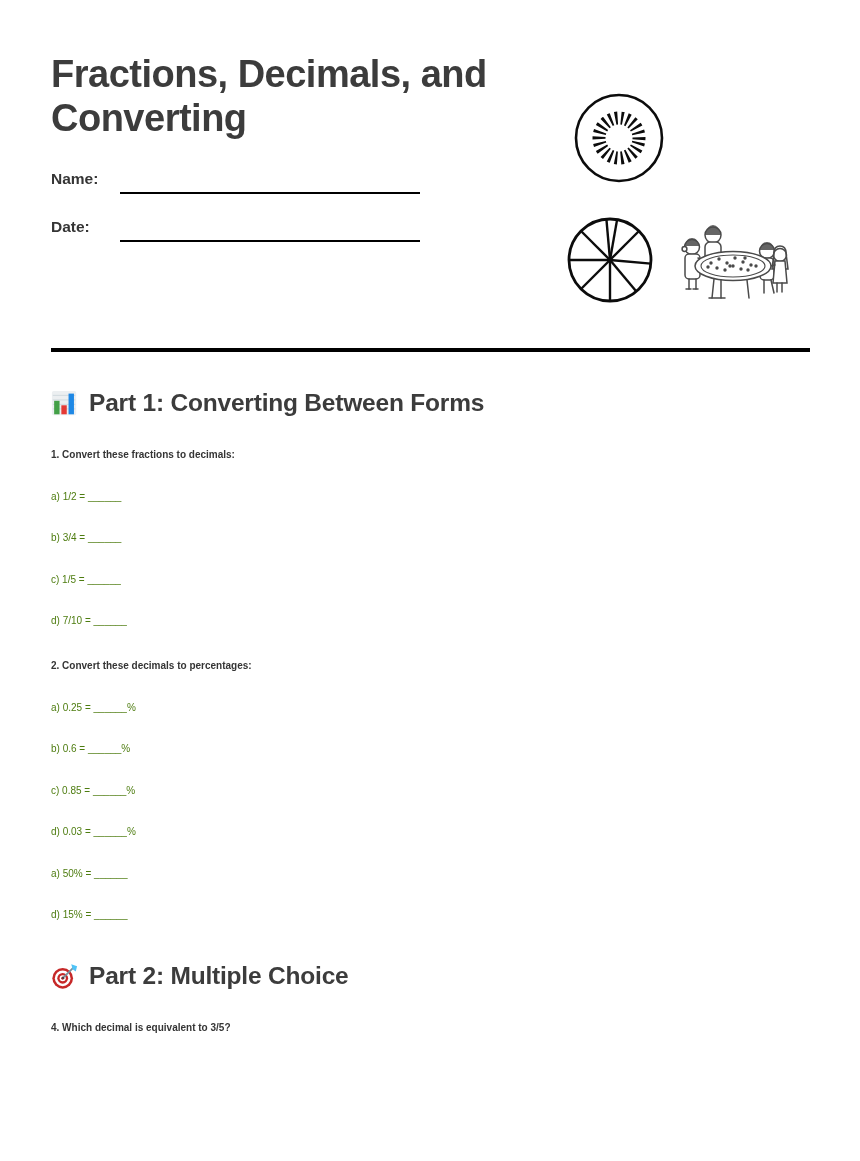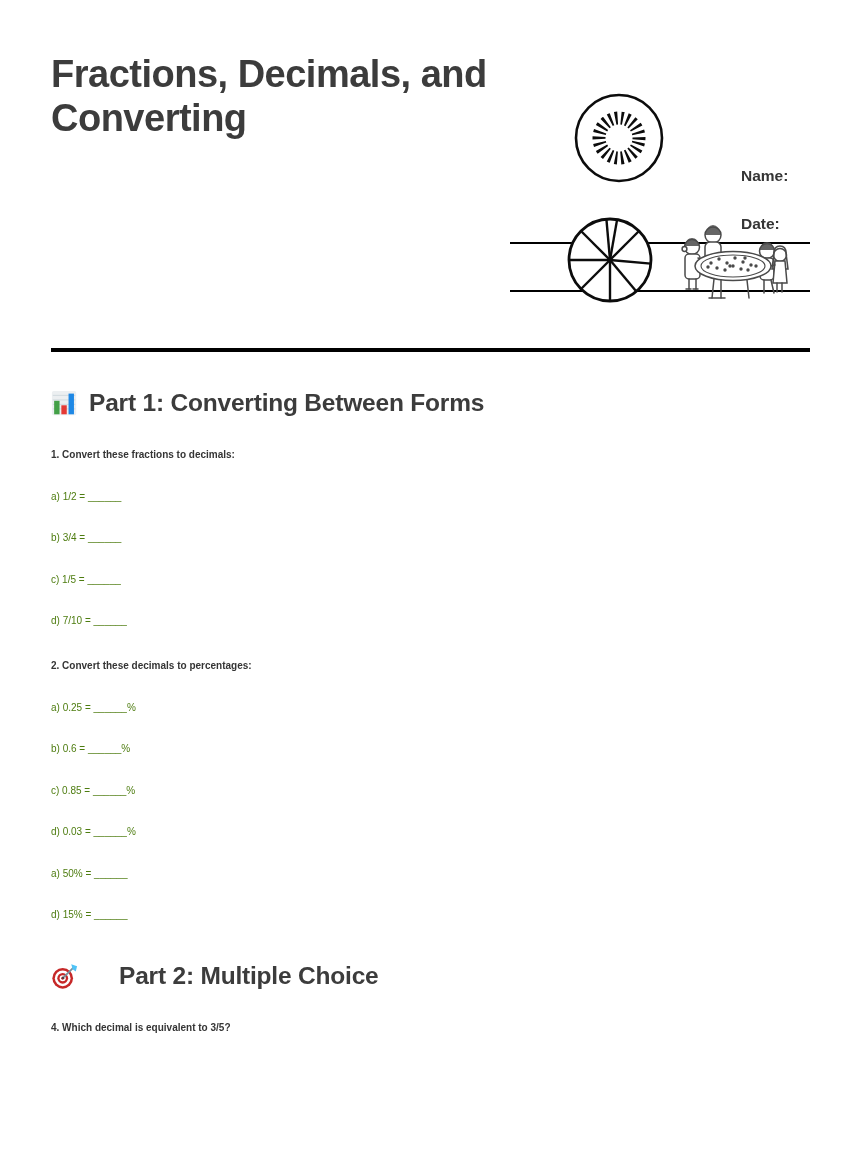--- a/index.html
+++ b/index.html
@@ -6,31 +6,31 @@
   .page{
     position:relative;width:860px;height:1161px;background:#ffffff;
     font-family:"Liberation Sans","DejaVu Sans",sans-serif;
     color:#3b3b3b;overflow:hidden;
   }
   .header{position:relative;height:348px;box-sizing:border-box;padding:52px 50px 0 51px;}
   .doc-title{
     margin:0;font-size:38px;line-height:44px;font-weight:700;color:#3c3c3c;
     max-width:560px;letter-spacing:-0.5px;
   }
-  .field-row{display:flex;align-items:flex-end;margin-top:27px;height:21px;flex-direction:column;}
+  .field-row{display:flex;align-items:flex-end;margin-top:27px;height:21px;}
   .field-label{font-size:15.5px;font-weight:700;color:#353535;width:69px;flex:0 0 69px;}
   .field-blank{width:300px;height:20px;border-bottom:2px solid #000;position:relative;top:6px;}
   .art{position:absolute;left:560px;top:92px;width:250px;height:215px;}
   .rule{border:none;border-top:4px solid #000;margin:0 50px 0 51px;}
   .content{padding:0 50px 0 51px;}
   h2.part-heading{
     font-size:24.5px;line-height:30px;font-weight:700;color:#3c3c3c;margin:36px 0 0 0;
     display:flex;align-items:center;letter-spacing:-0.2px;
   }
-  h2.part-heading.second{gap:30px;}
+  h2.part-heading.second{}
   h2 .hicon{width:27px;height:27px;margin-right:11px;flex:0 0 27px;}
   p{font-size:10px;line-height:20px;margin:0;}
   p.prompt{font-weight:700;color:#353535;margin-top:25px;}
   p.first-prompt{margin-top:27px;}
   p.item{margin-top:21.5px;color:#4d7c0f;}
 </style>
 </head>
 <body>
 
 <div class="page">

